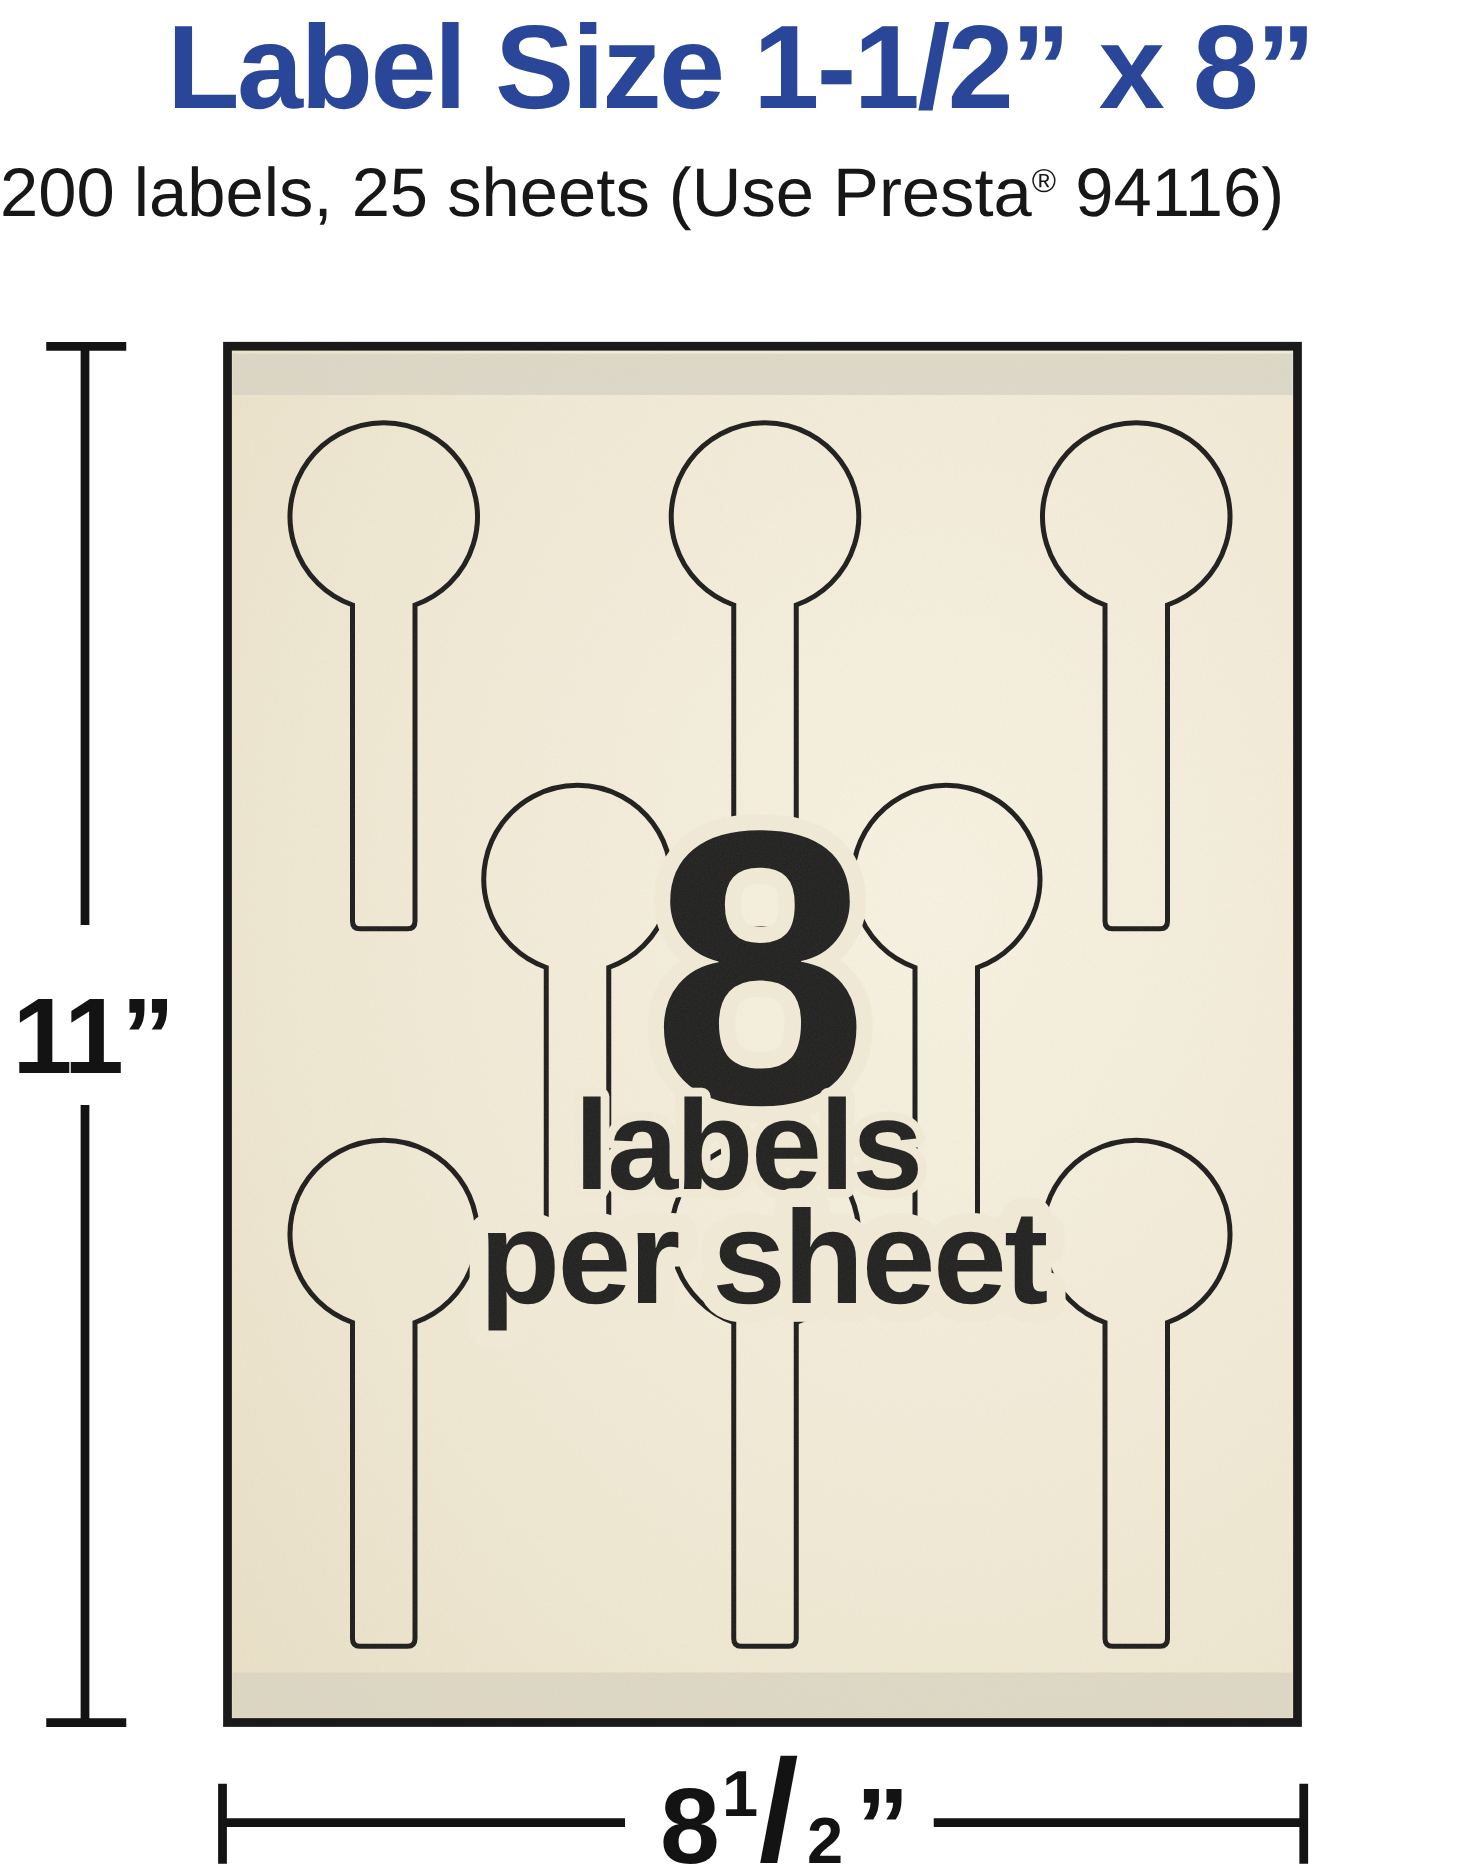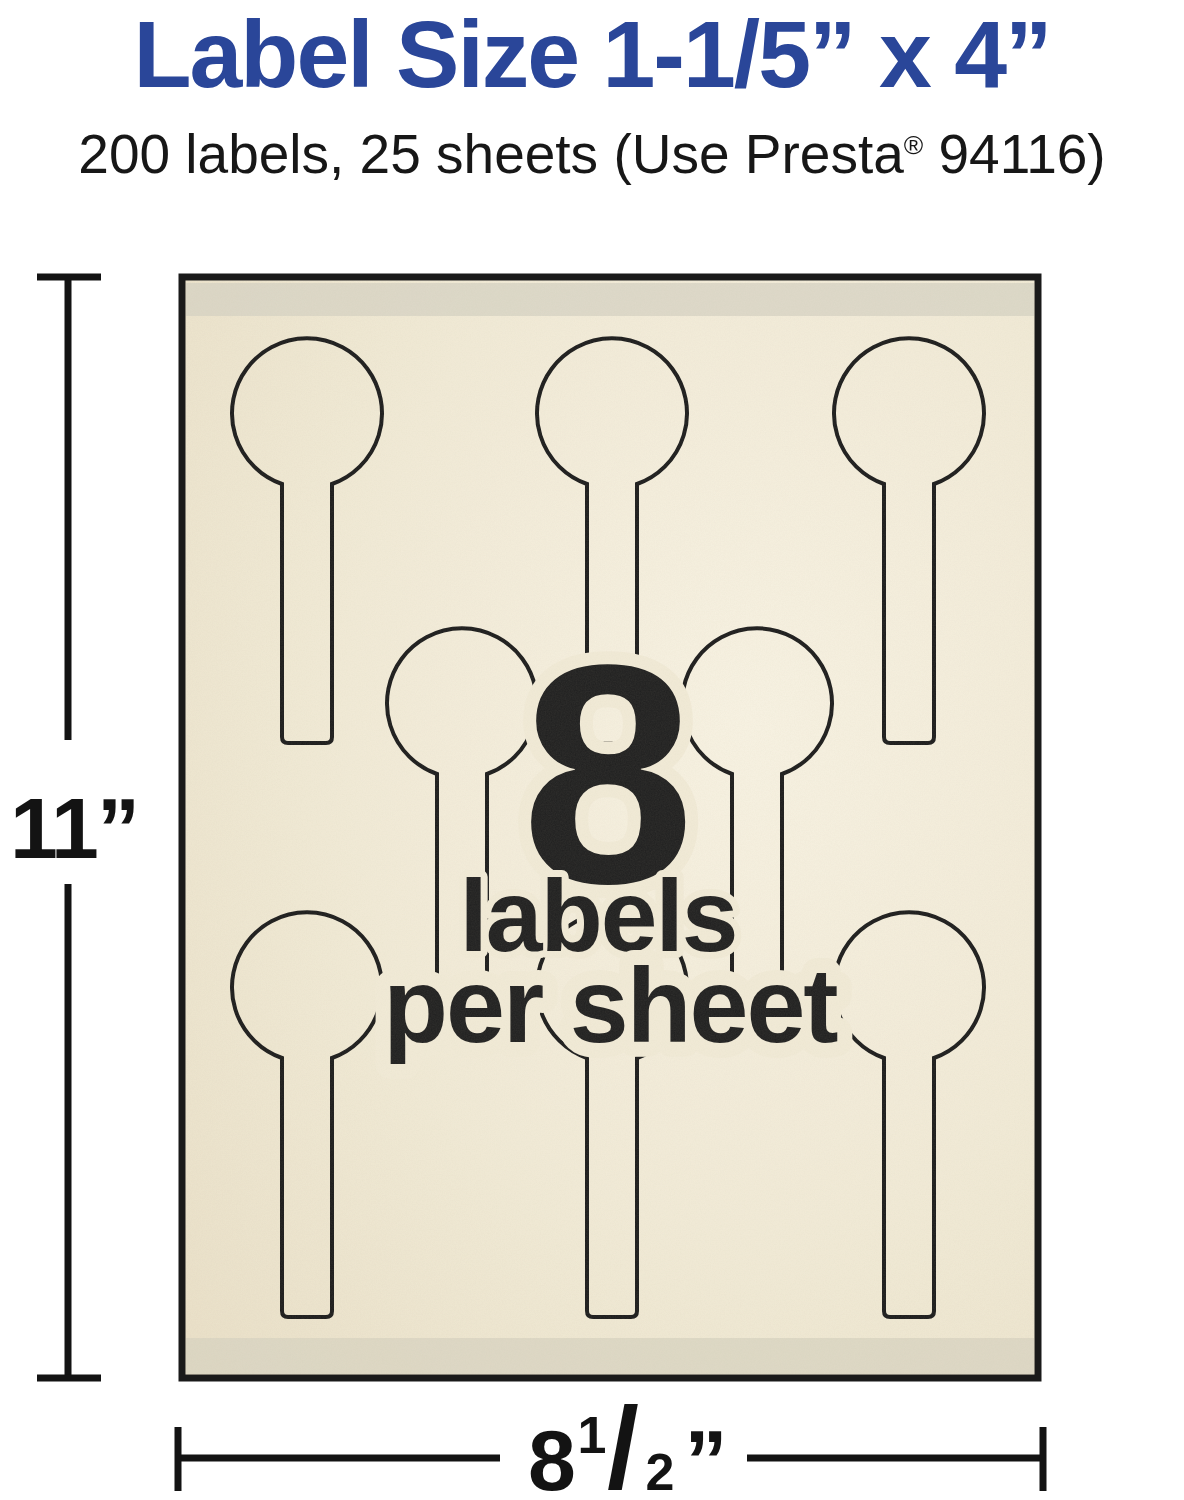--- a/index.html
+++ b/index.html
@@ -4,35 +4,35 @@
 <style>
   html,body{margin:0;padding:0;background:#ffffff;}
   body{width:1184px;height:1500px;position:relative;font-family:"Liberation Sans",sans-serif;overflow:hidden;}
   .canvas{position:absolute;left:0;top:0;width:1184px;height:1500px;}
   .title{
     position:absolute;top:0px;left:0;width:100%;text-align:center;
     font-weight:700;font-size:95px;letter-spacing:-2px;color:#2a4699;
     font-family:"Liberation Sans",sans-serif;white-space:nowrap;
   }
   .subtitle{
-    position:absolute;top:122px;left:0;width:100%;text-align:center;
+    position:absolute;top:122px;left:0;width:100%;
     font-weight:400;font-size:55px;color:#171717;
     font-family:"Liberation Sans",sans-serif;white-space:nowrap;
   }
   .subtitle .reg{font-size:0.48em;vertical-align:super;}
   svg.diagram{position:absolute;left:0;top:0;}
   .sheet-text{font-family:"Liberation Sans",sans-serif;font-weight:700;fill:#1f1f1f;paint-order:stroke;stroke:#f2ebd7;stroke-linejoin:round;}
   .dim-text{font-family:"Liberation Sans",sans-serif;font-weight:700;fill:#131313;}
 </style>
 </head>
 <body>
 
 <div class="canvas">
 
-  <div class="title">Label Size 1-1/5” x 4”</div>
+  <div class="title">Label Size 1-1/2” x 8”</div>
 
   <div class="subtitle"><span>200 labels, 25 sheets (Use Presta</span><span class="reg">®</span><span> 94116)</span></div>
 
   <svg class="diagram" width="1184" height="1500" viewBox="0 0 1184 1500">
 
     <defs>
       <radialGradient id="sheen" cx="0.66" cy="0.40" r="0.85">
         <stop offset="0" stop-color="#f8f3e3"></stop>
         <stop offset="0.55" stop-color="#f2ebd7"></stop>
         <stop offset="1" stop-color="#ebe1c9"></stop>

